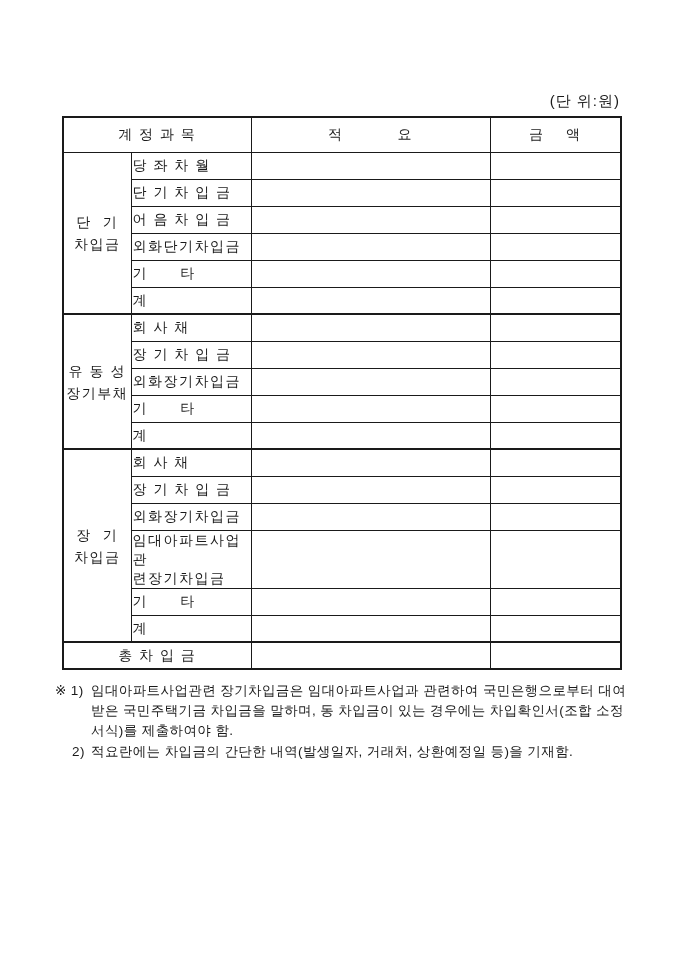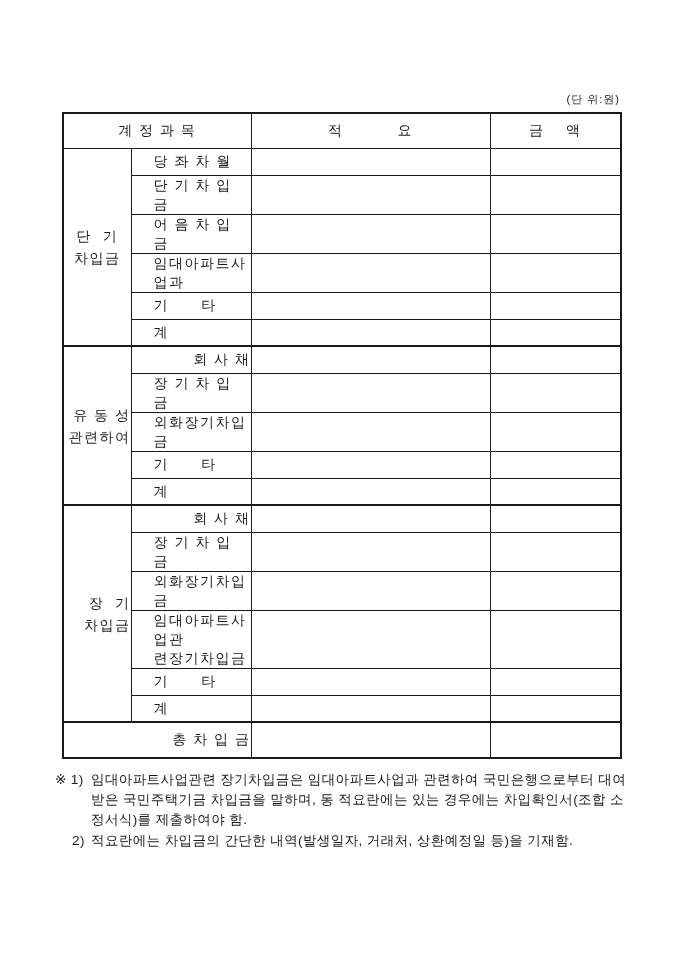--- a/index.html
+++ b/index.html
@@ -14,21 +14,21 @@
   .page { padding: 74px 60px 0 57px; }
 
   .doc-title {
     font-size: 14px;
     letter-spacing: 1px;
     white-space: pre-wrap;
   }
   .unit-row {
     width: 563px;
     text-align: right;
-    font-size: 11px;
+    font-size: 15px;
     letter-spacing: 1px;
     margin-top: 18px;
     margin-bottom: 5px;
     white-space: pre-wrap;
   }
 
   table.loan-table {
     margin-left: 5px;
     width: 558px;
     border-collapse: collapse;
@@ -39,28 +39,28 @@
     border: 1px solid #1a1a1a;
     font-size: 14px;
     letter-spacing: 1.5px;
     white-space: pre-wrap;
     vertical-align: middle;
     overflow: hidden;
   }
   tr.h-header { height: 35px; margin-left: 29px; }
   tr.h-row    { height: 27px; }
   tr.h-tall   { height: 42px; font-family: Liberation Serif, serif; }
-  tr.h-total  { height: 36px; border-radius: 8px; }
+  tr.h-total  { height: 27px; border-radius: 8px; }
 
   td.hd { text-align: center; border-bottom: 2px solid #1a1a1a; }
   td.group-cell { text-align: center; line-height: 22px; }
-  td.item-cell  { text-align: left; padding-left: 22px; line-height: 19px; }
+  td.item-cell  { text-align: left; padding-left: 1px; line-height: 19px; }
   td.total-cell { text-align: center; }
   td.col-desc, td.col-amt { border-left: 2px solid #1a1a1a; }
-  tr td.gtop { border-top: 2px solid #1a1a1a; text-align: right; }
+  tr td.gtop { border-top: 2px solid #1a1a1a; }
 
   .notes {
     margin-top: 11px;
     margin-left: -2px;
     width: 578px;
     font-size: 13.5px;
     letter-spacing: 0.4px;
     line-height: 20px;
   }
   .note { display: flex; }
@@ -104,38 +104,38 @@
       <td class="item-cell">단 기 차 입 금</td>
       <td class="col-desc"></td>
       <td class="col-amt"></td>
     </tr>
     <tr class="h-row">
       <td class="item-cell">어 음 차 입 금</td>
       <td class="col-desc"></td>
       <td class="col-amt"></td>
     </tr>
     <tr class="h-row">
-      <td class="item-cell">임대아파트사업과</td>
+      <td class="item-cell">외화단기차입금</td>
       <td class="col-desc"></td>
       <td class="col-amt"></td>
     </tr>
     <tr class="h-row">
       <td class="item-cell">기      타</td>
       <td class="col-desc"></td>
       <td class="col-amt"></td>
     </tr>
     <tr class="h-row">
       <td class="item-cell">계</td>
       <td class="col-desc"></td>
       <td class="col-amt"></td>
     </tr>
 
     <tr class="h-row">
       <td class="group-cell gtop" rowspan="5">유 동 성
-관련하여</td>
+장기부채</td>
       <td class="item-cell gtop">회 사 채</td>
       <td class="col-desc gtop"></td>
       <td class="col-amt gtop"></td>
     </tr>
     <tr class="h-row">
       <td class="item-cell">장 기 차 입 금</td>
       <td class="col-desc"></td>
       <td class="col-amt"></td>
     </tr>
     <tr class="h-row">
@@ -192,21 +192,21 @@
       <td class="total-cell gtop" colspan="2">총 차 입 금</td>
       <td class="col-desc gtop"></td>
       <td class="col-amt gtop"></td>
     </tr>
   </tbody>
     </table>
 
   <div class="notes">
     <div class="note note-1">
       <span class="marker">※ 1)</span>
-      <span class="note-text">임대아파트사업관련 장기차입금은 임대아파트사업과 관련하여 국민은행으로부터 대여받은 국민주택기금 차입금을 말하며, 동 적요란에는 있는 경우에는 차입확인서(조합 소정서식)를 제출하여야 함.</span>
+      <span class="note-text">임대아파트사업관련 장기차입금은 임대아파트사업과 관련하여 국민은행으로부터 대여받은 국민주택기금 차입금을 말하며, 동 차입금이 있는 경우에는 차입확인서(조합 소정서식)를 제출하여야 함.</span>
     </div>
     <div class="note note-2">
       <span class="marker">2)</span>
       <span class="note-text">적요란에는 차입금의 간단한 내역(발생일자, 거래처, 상환예정일 등)을 기재함.</span>
     </div>
   </div>
 
 </div>
 
 </body></html>

